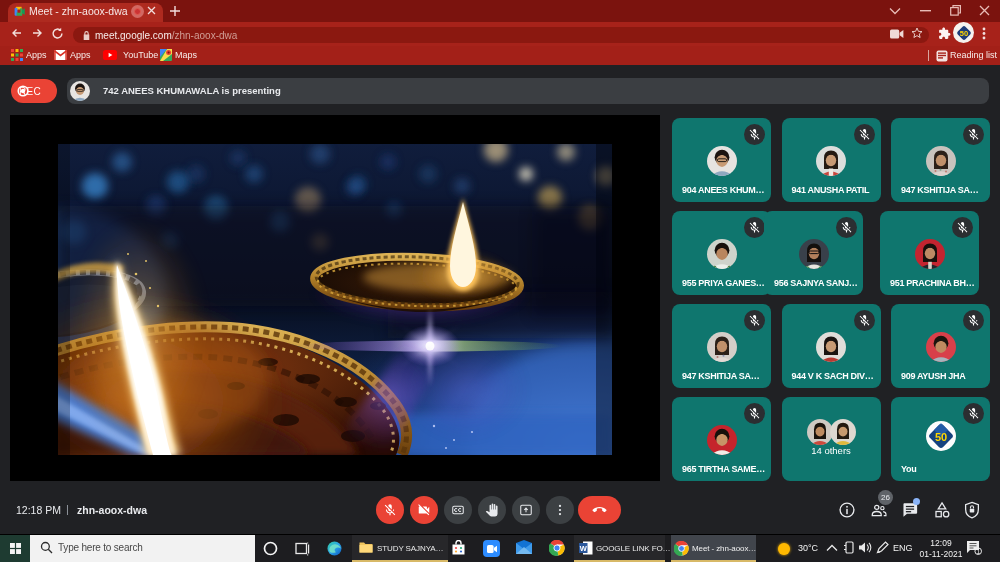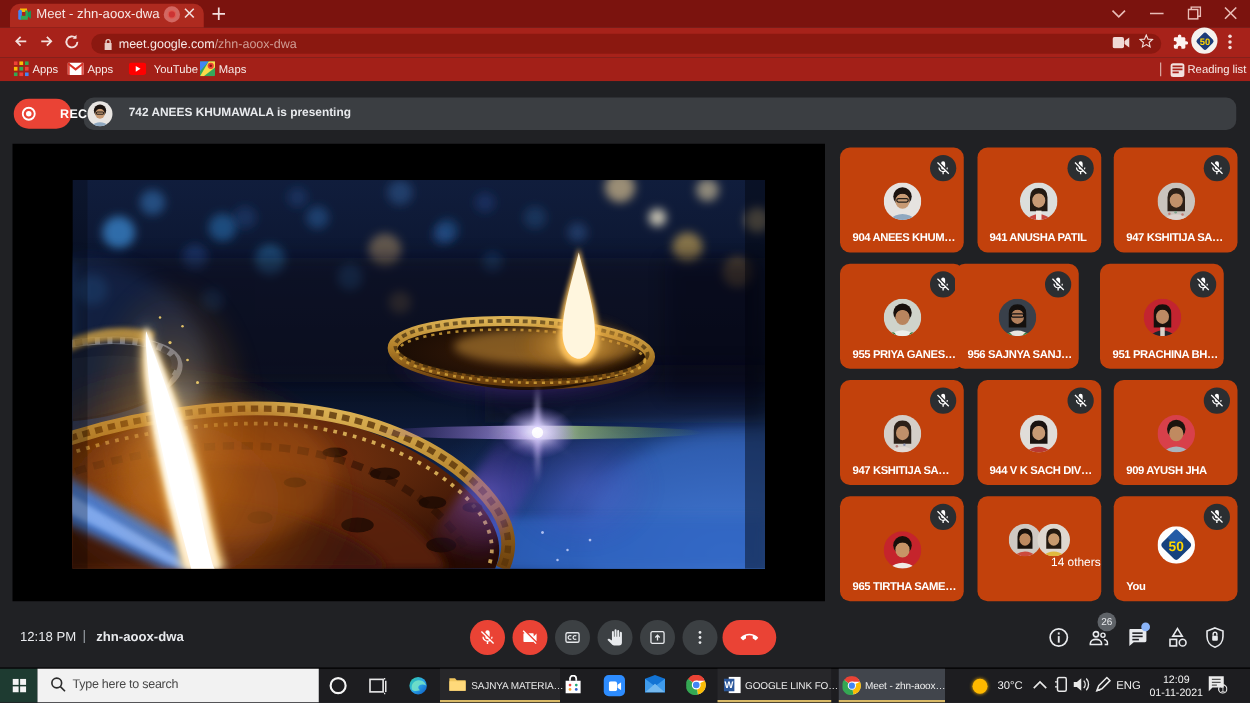--- a/index.html
+++ b/index.html
@@ -13,21 +13,21 @@
   #toolbar { left:0; top:22px; width:1000px; height:24px; background:#a7221a; }
   #omnibox { left:73px; top:27px; width:856px; height:16px; background:#8b1810; border-radius:8px; }
   #bookmarks { left:0; top:46px; width:1000px; height:19px; background:#a32018; }
   .bmtext { color:#f7ece9; font-size:9px; line-height:19px; white-space:nowrap; }
   
   #meetpage { left:0; top:65px; width:1000px; height:469px; background:#202124; }
   #recbtn { left:11px; top:79px; width:46px; height:24px; background:#ea4335; border-radius:12px; }
   #banner { left:67px; top:78px; width:922px; height:26px; background:#3b3e42; border-radius:8px; }
   #stage { left:10px; top:115px; width:650px; height:366px; background:#000; }
   #video { left:58px; top:144px; width:554px; height:311px; }
-  .tile { position:absolute; width:99px; height:84.5px; background:#c2410c; border-radius:8px; }
+  .tile { position:absolute; width:99px; height:84.5px; background:#0f766e; border-radius:8px; }
   .tname { position:absolute; left:10px; bottom:7px; color:#fff; font-size:9px; font-weight:bold;
     letter-spacing:-.3px; white-space:nowrap; }
   .micb { position:absolute; right:6px; top:6px; width:21px; height:21px; border-radius:50%;
     background:#2b2e31; }
   .micb svg { position:absolute; left:4px; top:4px; }
   
   .ctl { position:absolute; top:496px; width:28px; height:28px; border-radius:50%; background:#3c4043; }
   .ctl.red { background:#ea4335; }
   .ctl svg { position:absolute; left:7px; top:7px; }
   
@@ -161,21 +161,21 @@
       <path d="M3.5 30 Q15 20.3 26.5 30 Z" fill="#8fa8c0"></path>
       <rect x="10.4" y="12.8" width="9.2" height="2.8" rx="1.4" fill="none" stroke="#26201a" stroke-width="1.2"></rect>
     </svg>
   </div>
   <div class="abs" style="left:103px;top:85px;color:#e8eaed;font-size:9.5px;font-weight:bold;letter-spacing:0">742 ANEES KHUMAWALA is presenting</div>
   <div class="abs" id="recbtn"></div>
   <svg class="abs" style="left:17px;top:85px" width="12" height="12" viewBox="0 0 12 12">
     <circle cx="6" cy="6" r="4.8" fill="none" stroke="#fff" stroke-width="1.5"></circle>
     <circle cx="6" cy="6" r="2.2" fill="#fff"></circle>
   </svg>
-  <div class="abs" style="left:48px;top:85.5px;color:#fff;font-size:10px;font-weight:bold;letter-spacing:.3px">REC</div>
+  <div class="abs" style="left:19px;top:85.5px;color:#fff;font-size:10px;font-weight:normal;letter-spacing:.3px">REC</div>
   <div class="abs" id="stage"></div>
   <svg class="abs" id="video" width="554" height="311" viewBox="0 0 554 311">
     <defs>
       <linearGradient id="sky" x1="0" y1="0" x2="0" y2="1">
         <stop offset="0" stop-color="#101d3c"></stop>
         <stop offset=".25" stop-color="#0c1630"></stop>
         <stop offset=".52" stop-color="#081022"></stop>
         <stop offset=".78" stop-color="#10234a"></stop>
         <stop offset="1" stop-color="#1c3a72"></stop>
       </linearGradient>
@@ -587,21 +587,21 @@
         <clipPath id="c11b">
             <circle cx="36" cy="13" r="13"></circle>
           </clipPath>
         <g clip-path="url(#c11b)">
           <path d="M30 20 L30 10.4 Q30 3.8 36 3.8 Q42 3.8 42 10.4 L42 20 Z" fill="#241a10"></path>
           <ellipse cx="36" cy="12.4" rx="4.5" ry="5.1" fill="#c79a6e"></ellipse>
           <path d="M31.5 10.6 Q31.7 5.4 36 5.4 Q40.3 5.4 40.5 10.6 Q38.7 7.5 36 7.7 Q33.3 7.5 31.5 10.6 Z" fill="#241a10"></path>
           <path d="M26.5 26 Q36 18.2 45.5 26 Z" fill="#e0b93e"></path>
         </g>
       </svg>
-      <div style="position:absolute;left:0;width:99px;top:48px;text-align:right;color:#fff;font-size:9.5px">14 others</div>
+      <div style="position:absolute;left:0;width:99px;top:48px;text-align:center;color:#fff;font-size:9.5px">14 others</div>
     </div>
     <div class="tile" style="left:891px;top:396.5px">
       <svg class="av" style="position:absolute;left:34.5px;top:24px" width="30" height="30" viewBox="0 0 30 30">
         <circle cx="15" cy="15" r="15" fill="#fdfdfd"></circle>
         <rect x="5.8" y="5.8" width="18.4" height="18.4" rx="3" transform="rotate(45 15 15)" fill="#16427e"></rect>
         <path d="M15 2 L22 9 L15 16 L8 9 Z" fill="#2a66b8" opacity=".7"></path>
         <text x="15" y="19.5" font-size="11" font-weight="bold" fill="#ffd600" text-anchor="middle" font-family="Liberation Sans">50</text>
       </svg>
       <div class="micb">
           <svg width="13" height="13" viewBox="0 0 24 24">
@@ -716,21 +716,21 @@
       </defs>
     <circle cx="7.5" cy="7.5" r="7" fill="url(#edg)"></circle>
     <path d="M2.5 10.5 C1.5 6 5 3 8.2 3.2 C11.5 3.4 13.6 5.4 13.8 7.4 C12 6.2 9.6 6.4 8.4 7.4 C7.2 8.4 7.4 10 9 11.2 C6.6 12 3.8 12.2 2.5 10.5 Z" fill="#7ce8c4" opacity=".8"></path>
   </svg>
   <div class="abs" style="left:352px;top:535px;width:96px;height:25px;background:#27272a"></div>
   <div class="abs" style="left:352px;top:559.5px;width:96px;height:2.5px;background:#d8b967"></div>
   <svg class="abs" style="left:359px;top:541px" width="14" height="13" viewBox="0 0 14 13">
     <path d="M0.5 1.5 h4.5 l1.4 1.6 h7.1 v8.4 H0.5 Z" fill="#f1c65e"></path>
     <path d="M0.5 4 h13 v7.5 H0.5 Z" fill="#ffd97a"></path>
   </svg>
-  <div class="abs" style="left:377px;top:543.5px;color:#e9e9e9;font-size:8px;letter-spacing:-.1px">SAJNYA MATERIA…</div>
+  <div class="abs" style="left:377px;top:543.5px;color:#e9e9e9;font-size:8px;letter-spacing:-.1px">STUDY SAJNYA…</div>
   <svg class="abs" style="left:451px;top:540px" width="15" height="16" viewBox="0 0 15 16">
     <path d="M1.5 4.5 h12 v10 h-12 Z" fill="#fff"></path>
     <path d="M5 4.5 V3 a2.5 2.5 0 0 1 5 0 v1.5" fill="none" stroke="#fff" stroke-width="1.4"></path>
     <circle cx="5" cy="8" r="1.1" fill="#e44"></circle>
       <circle cx="10" cy="8" r="1.1" fill="#2a7"></circle>
     <circle cx="5" cy="11.5" r="1.1" fill="#fa3"></circle>
       <circle cx="10" cy="11.5" r="1.1" fill="#36c"></circle>
   </svg>
   <div class="abs" style="left:483px;top:540px;width:17px;height:17px;border-radius:4px;background:#2d8cff"></div>
   <svg class="abs" style="left:486.5px;top:544.5px" width="10" height="8" viewBox="0 0 10 8">

